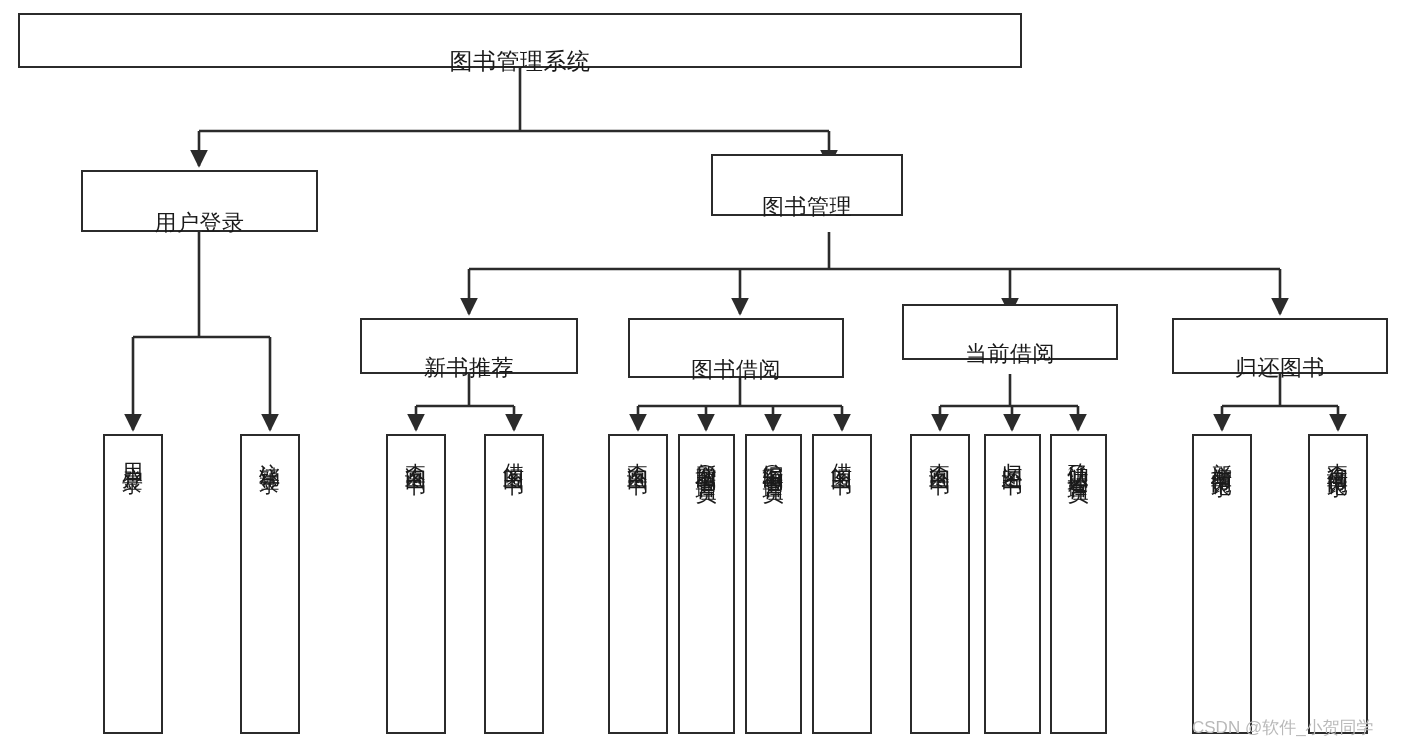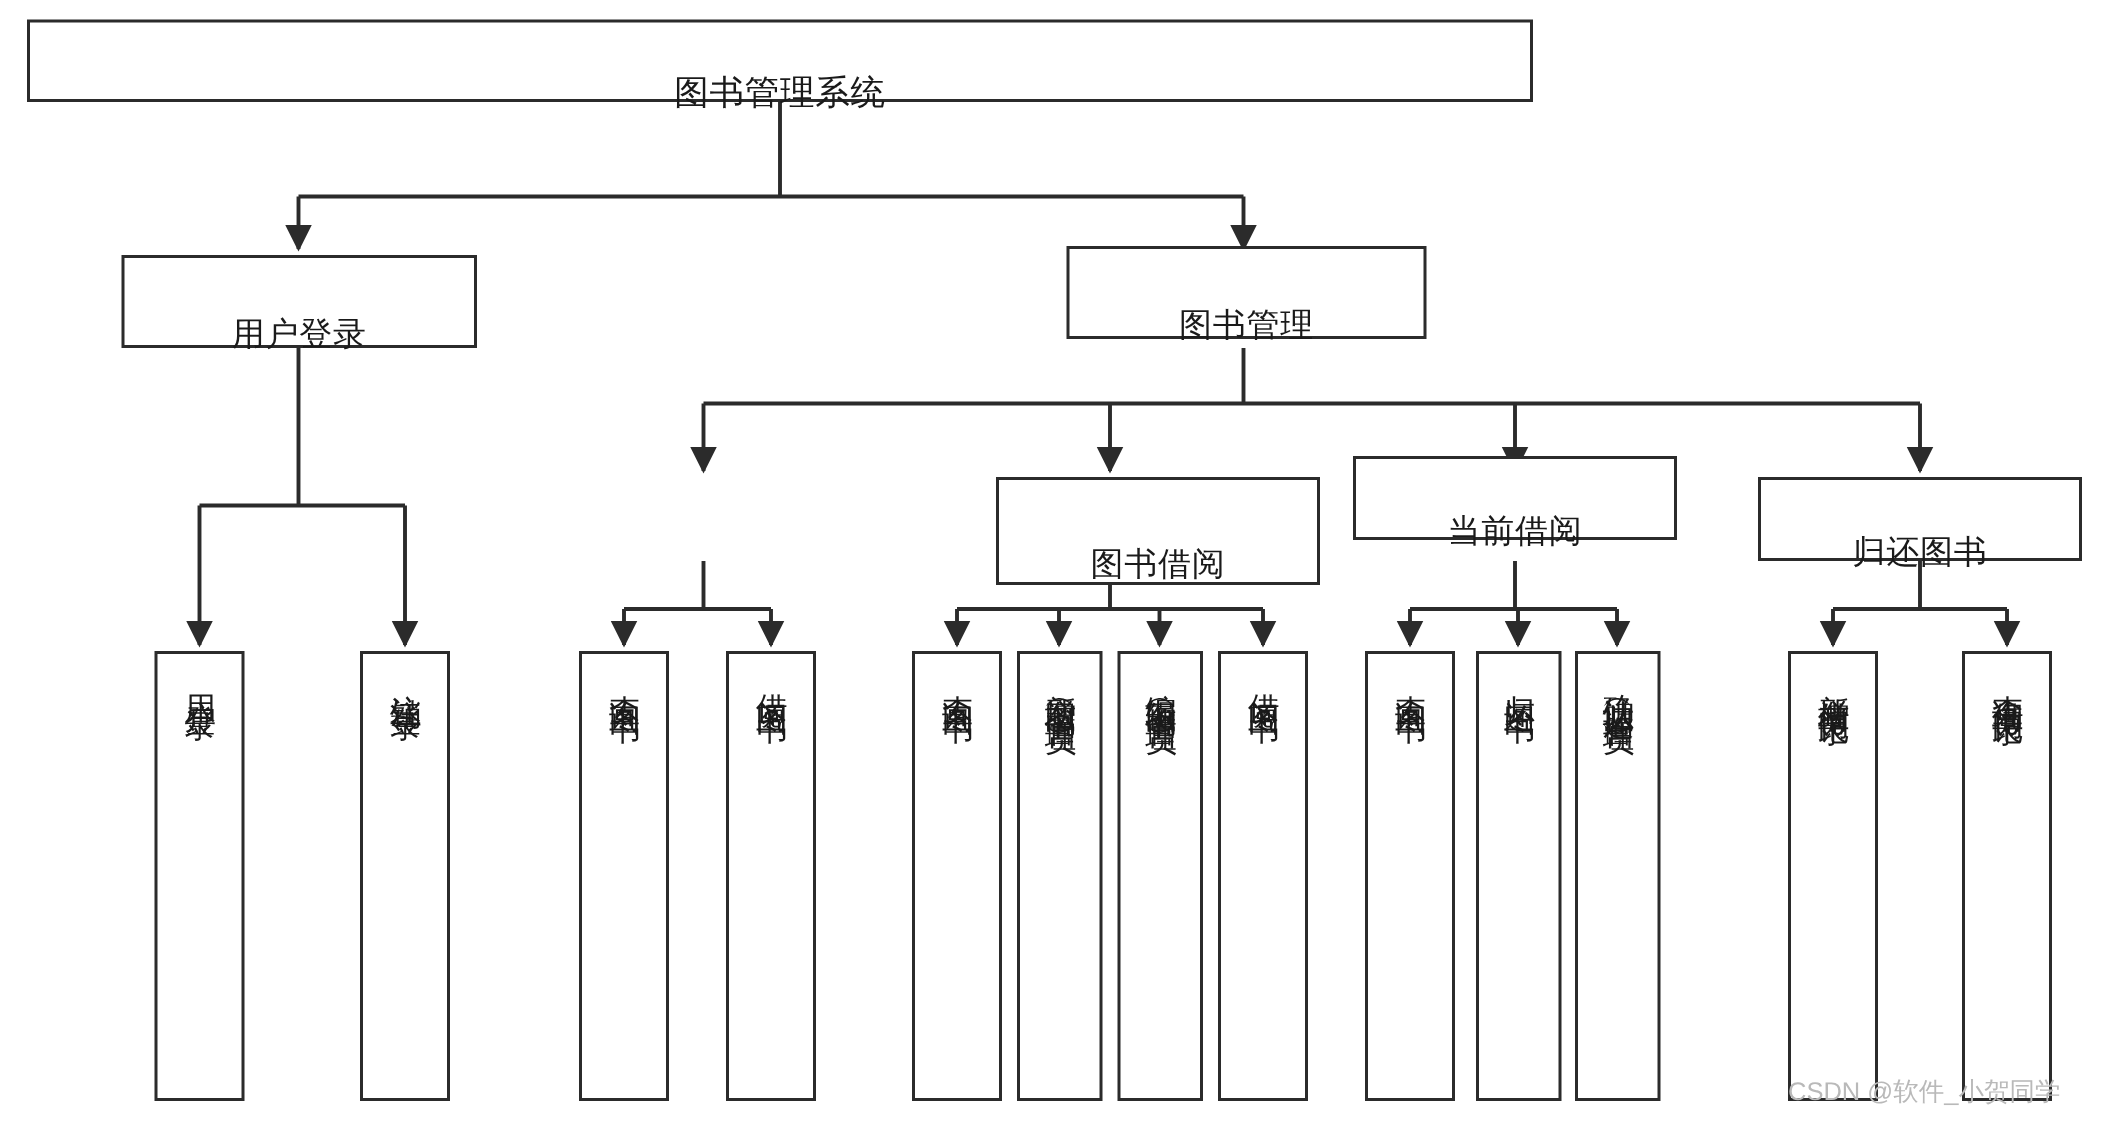--- a/index.html
+++ b/index.html
@@ -130,25 +130,28 @@
     </g>
   </svg>
 
   <div class="node h root" style="left:18px; top:13px; width:1004px; height:55px;">
     <span class="label">图书管理系统</span>
   </div>
 
   <div class="node h" style="left:81px; top:170px; width:237px; height:62px;">
     <span class="label">用户登录</span>
   </div>
-  <div class="node h" style="left:711px; top:164px; width:240px; height:62px;">
+  <div class="node h" style="left:711px; top:154px; width:192px; height:62px;">
     <span class="label">图书管理</span>
   </div>
 
-  <div class="node h" style="left:664px; top:318px; width:216px; height:72px;">
+  <div class="node h" style="left:360px; top:318px; width:218px; height:56px;">
+    <span class="label">新书推荐</span>
+  </div>
+  <div class="node h" style="left:628px; top:318px; width:216px; height:60px;">
     <span class="label">图书借阅</span>
   </div>
   <div class="node h" style="left:902px; top:304px; width:216px; height:56px;">
     <span class="label">当前借阅</span>
   </div>
   <div class="node h" style="left:1172px; top:318px; width:216px; height:56px;">
     <span class="label">归还图书</span>
   </div>
 
   <div class="node v" style="left:103px; top:434px; width:60px; height:300px;">

